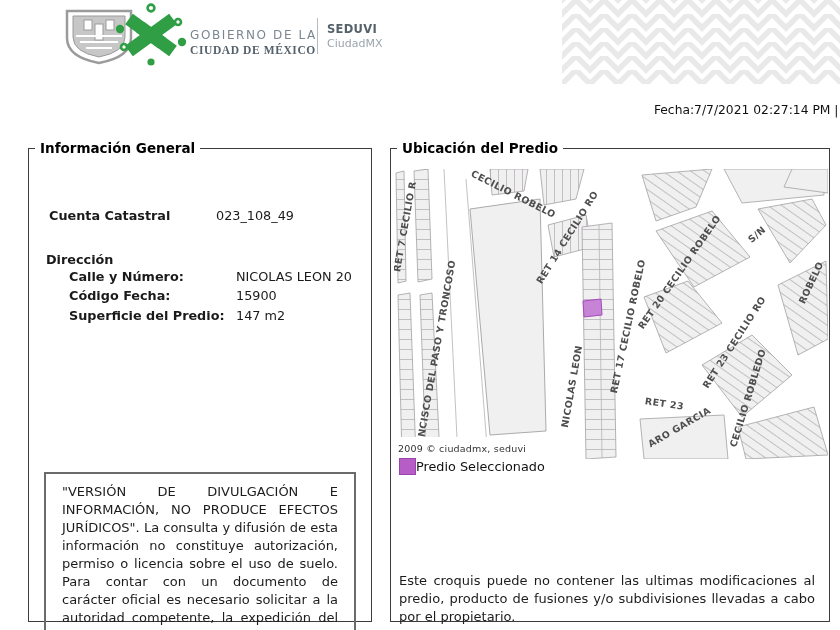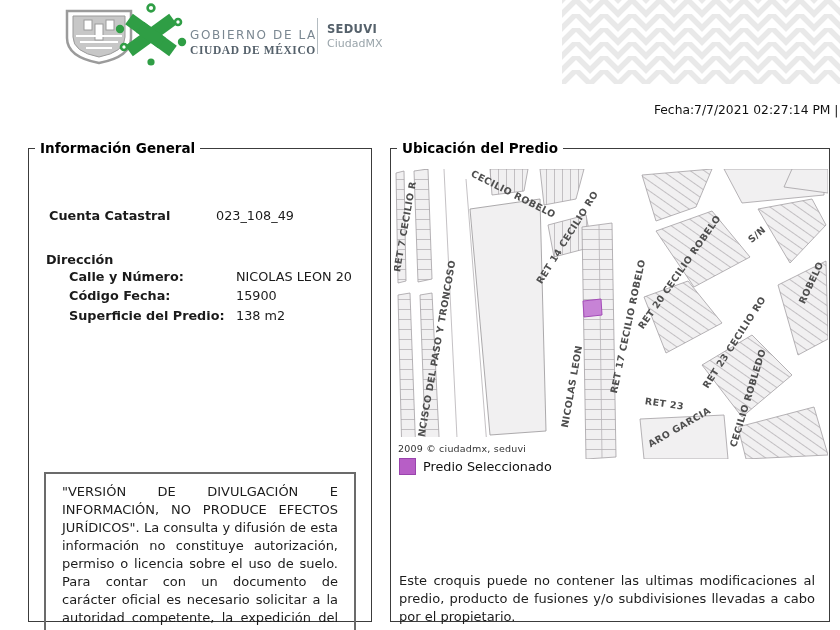--- a/index.html
+++ b/index.html
@@ -34,21 +34,21 @@
   #row-cuenta{left:20px;top:50px;}
   #lbl-direccion{left:17px;top:96px;font-size:12.8px;font-weight:bold;}
   #info-fields{left:20px;top:111px;margin-left:20px;}
   .disclaimer-box{
     left:15px;top:316px;width:312px;height:160px;box-sizing:border-box;
     border:2px solid #6b6b6b;padding:9px 16px;
     font-size:13px;line-height:1.38;text-align:justify;color:#1c1c1c;
   }
   
   .map-wrap{left:3px;top:13px;}
-  .map-legend{left:8px;top:302px;display:flex;align-items:center;gap:7px;font-size:12.8px;color:#111;}
+  .map-legend{left:8px;top:302px;display:flex;align-items:center;font-size:12.8px;color:#111;}
   .map-note{left:8px;top:384px;width:416px;font-size:13px;line-height:1.4;text-align:justify;color:#1c1c1c;margin-top:32px;}
   .map-street{font-size:9.5px;font-weight:bold;fill:#4e4e4e;letter-spacing:.4px;}
   .map-copy{font-size:9.5px;fill:#333;font-weight:normal;letter-spacing:.2px;}
 </style>
 </head>
 <body>
 
 <svg class="logo-shield" width="74" height="58" viewBox="0 0 74 58">
   <path d="M5 3 H69 V30 Q69 49 37 55 Q5 49 5 30 Z" fill="#ffffff" stroke="#9b9b9b" stroke-width="2.5"></path>
   <path d="M11 8 H63 V29 Q63 44 37 49 Q11 44 11 29 Z" fill="#c7c7c7" stroke="#9b9b9b" stroke-width="1"></path>
@@ -116,21 +116,21 @@
     <div class="info-row">
       <span class="lbl">Calle y Número:</span>
       <span class="val">NICOLAS LEON 20</span>
     </div>
     <div class="info-row">
       <span class="lbl">Código Fecha:</span>
       <span class="val">15900</span>
     </div>
     <div class="info-row">
       <span class="lbl">Superficie del Predio:</span>
-      <span class="val">138 m2</span>
+      <span class="val">147 m2</span>
     </div>
   </div>
 
   <div class="abs disclaimer-box">"VERSIÓN DE DIVULGACIÓN E INFORMACIÓN, NO PRODUCE EFECTOS JURÍDICOS". La consulta y difusión de esta información no constituye autorización, permiso o licencia sobre el uso de suelo. Para contar con un documento de carácter oficial es necesario solicitar a la autoridad competente, la expedición del Certificado correspondiente.</div>
 </fieldset>
 
 <fieldset id="fs-map">
   <legend>Ubicación del Predio</legend>
 
   <svg class="abs map-wrap" width="434" height="290" viewBox="0 0 434 290">

